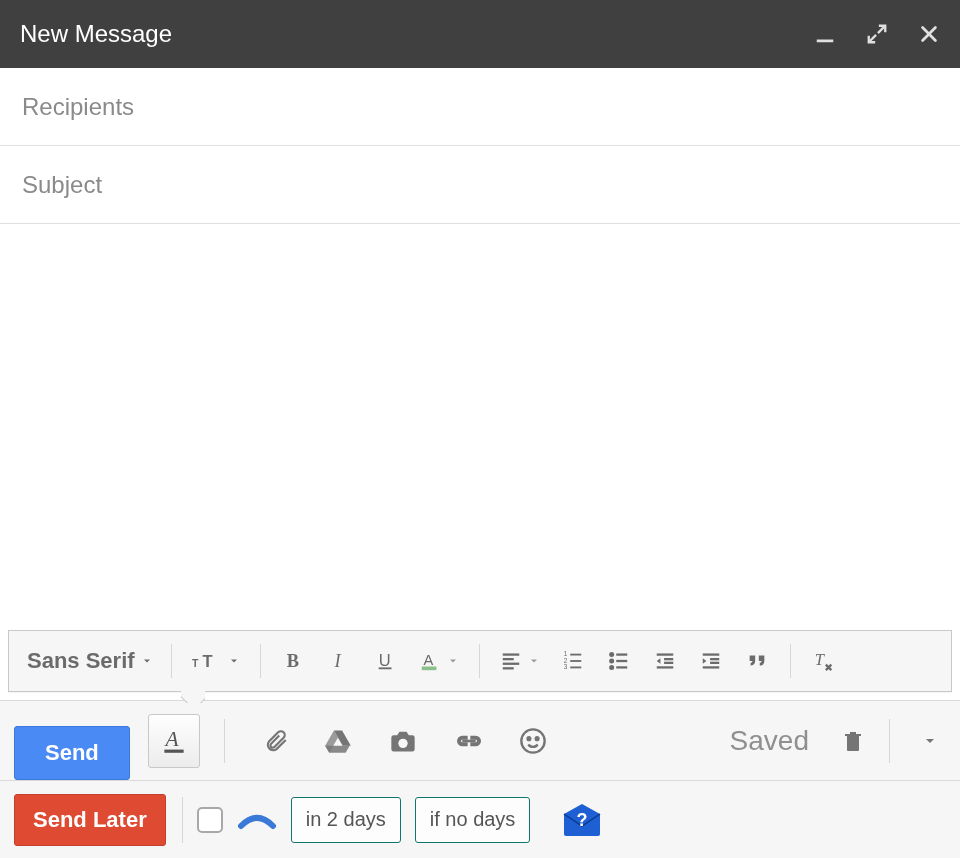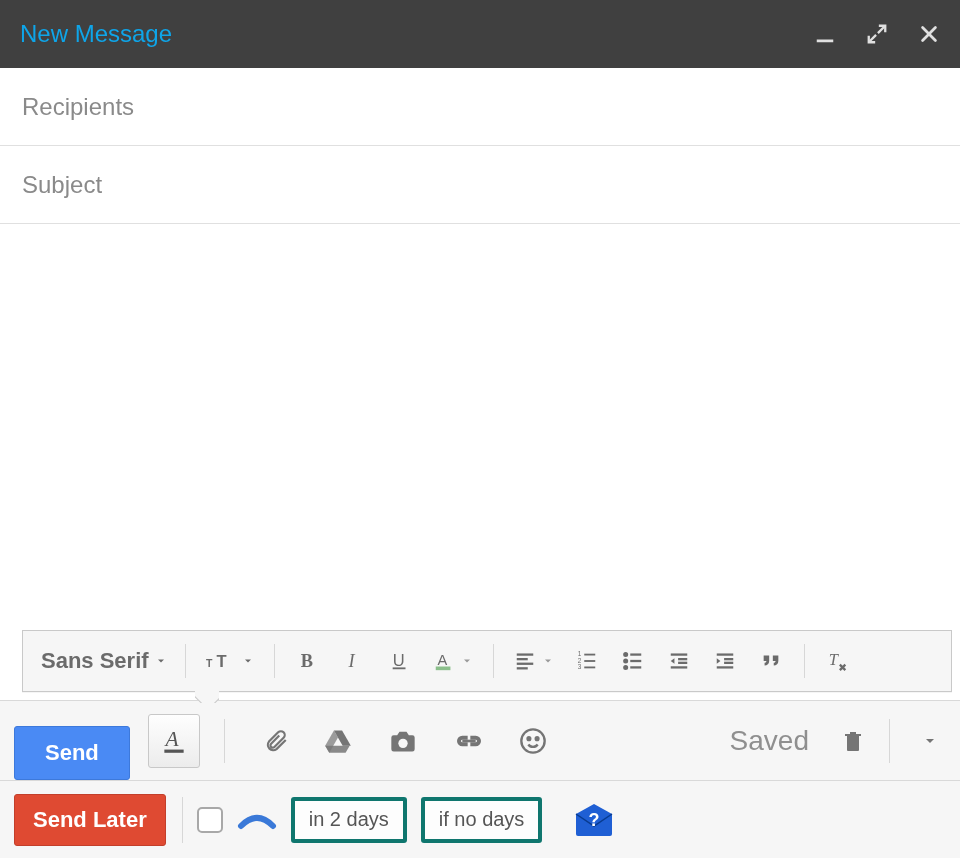--- a/index.html
+++ b/index.html
@@ -1,33 +1,33 @@
 <!DOCTYPE html>
 <html><head>
 <meta charset="utf-8">
 <style>
   * { box-sizing: border-box; }
   html, body { margin: 0; padding: 0; font-family: Arial, Helvetica, sans-serif; background: #fff; }
   .window { width: 960px; height: 858px; display: flex; flex-direction: column; background: #fff; }
 
   
-  .titlebar { background: #404040; color: #0ea5e9; height: 68px; display: flex; align-items: center; padding: 0 20px; gap: 17px; }
+  .titlebar { background: #404040; color: #ffffff; height: 68px; display: flex; align-items: center; padding: 0 20px; gap: 17px; }
   .titlebar .title { font-size: 24px; font-weight: 400; flex: 1; }
   .titlebar .ctrls { display: flex; align-items: center; gap: 30px; }
   .titlebar .ctrl { color: #e0e0e0; cursor: pointer; display: inline-flex; }
 
   
   .field-row { height: 78px; border-bottom: 1px solid #e0e0e0; display: flex; align-items: center; padding: 0 20px; }
   .field-row input { border: none; outline: none; width: 100%; font-size: 24px; color: #333; background: transparent; }
   .field-row input::placeholder { color: #8a8a8a; }
 
   .body-area { flex: 1; padding: 20px; font-size: 20px; color: #222; outline: none; }
 
   
-  .fmtbar-wrap { position: relative; padding: 0 8px 0 8px; margin-left: 14px; }
+  .fmtbar-wrap { position: relative; padding: 0 8px 0 8px; }
   .fmtbar { position: relative; margin: 0 0 8px 0; border: 1px solid #c9c9c9; background: #f6f6f6; height: 62px; display: flex; align-items: center; padding: 0 12px; gap: 8px; box-shadow: 0 1px 0 rgba(0,0,0,0.04); }
   .fmtbar .pointer { position: absolute; left: 172px; bottom: -12px; width: 24px; height: 12px; overflow: hidden; }
   .fmtbar .pointer::before { content: ""; position: absolute; top: -12px; left: 0; width: 24px; height: 24px; background: #f6f6f6; border: 1px solid #c9c9c9; transform: rotate(45deg); }
 
   .sep { width: 1px; height: 34px; background: #d7d7d7; margin: 0 6px; }
 
   .ft-btn { height: 40px; min-width: 38px; display: inline-flex; align-items: center; justify-content: center; color: #6b6b6b; cursor: pointer; border-radius: 2px; padding: 0 6px; }
   .ft-btn svg { display: block; }
   .dd-caret { margin-left: 6px; }
   .font-sel { font-size: 22px; font-weight: 700; color: #6b6b6b; padding: 0 4px 0 6px; display: flex; align-items: center; }
@@ -38,21 +38,21 @@
   .fmt-toggle { width: 52px; height: 54px; border: 1px solid #c8c8c8; background: linear-gradient(#fefefe,#ececec); border-radius: 3px; display: inline-flex; align-items: center; justify-content: center; cursor: pointer; }
   .action-icons { display: flex; align-items: center; gap: 34px; margin-left: 14px; }
   .act-icon { color: #757575; cursor: pointer; display: inline-flex; }
   .spacer { flex: 1; }
   .saved { color: #8f8f8f; font-size: 28px; margin-right: 14px; }
 
   
   .laterbar { background: #f6f6f6; border-top: 1px solid #d9d9d9; height: 78px; display: flex; align-items: center; padding: 0 14px; gap: 16px; }
   .send-later-btn { background: #df4a32; color: #fff; border: 1px solid #c23f2b; font-size: 22px; font-weight: 700; height: 52px; padding: 0 18px; border-radius: 3px; cursor: pointer; }
   .chkbox { width: 26px; height: 26px; border: 2px solid #a8a8a8; border-radius: 5px; background: #fff; display: inline-block; }
-  .chip { height: 46px; border: 4px solid #0f766e; background: #fdfdfd; border-radius: 3px; padding: 0 14px; font-size: 20px; color: #555; display: inline-flex; align-items: center; cursor: pointer; }
+  .chip { height: 46px; border: 1px solid #0f766e; background: #fdfdfd; border-radius: 3px; padding: 0 14px; font-size: 20px; color: #555; display: inline-flex; align-items: center; cursor: pointer; }
   .boomerang { width: 40px; height: 24px; display: inline-flex; }
 
   .later-group { display: flex; align-items: center; gap: 14px; border-left: 1px solid #d7d7d7; padding-left: 14px; height: 46px; }
 </style>
 </head>
 <body>
 
 <div class="window">
 
   <div class="titlebar">

